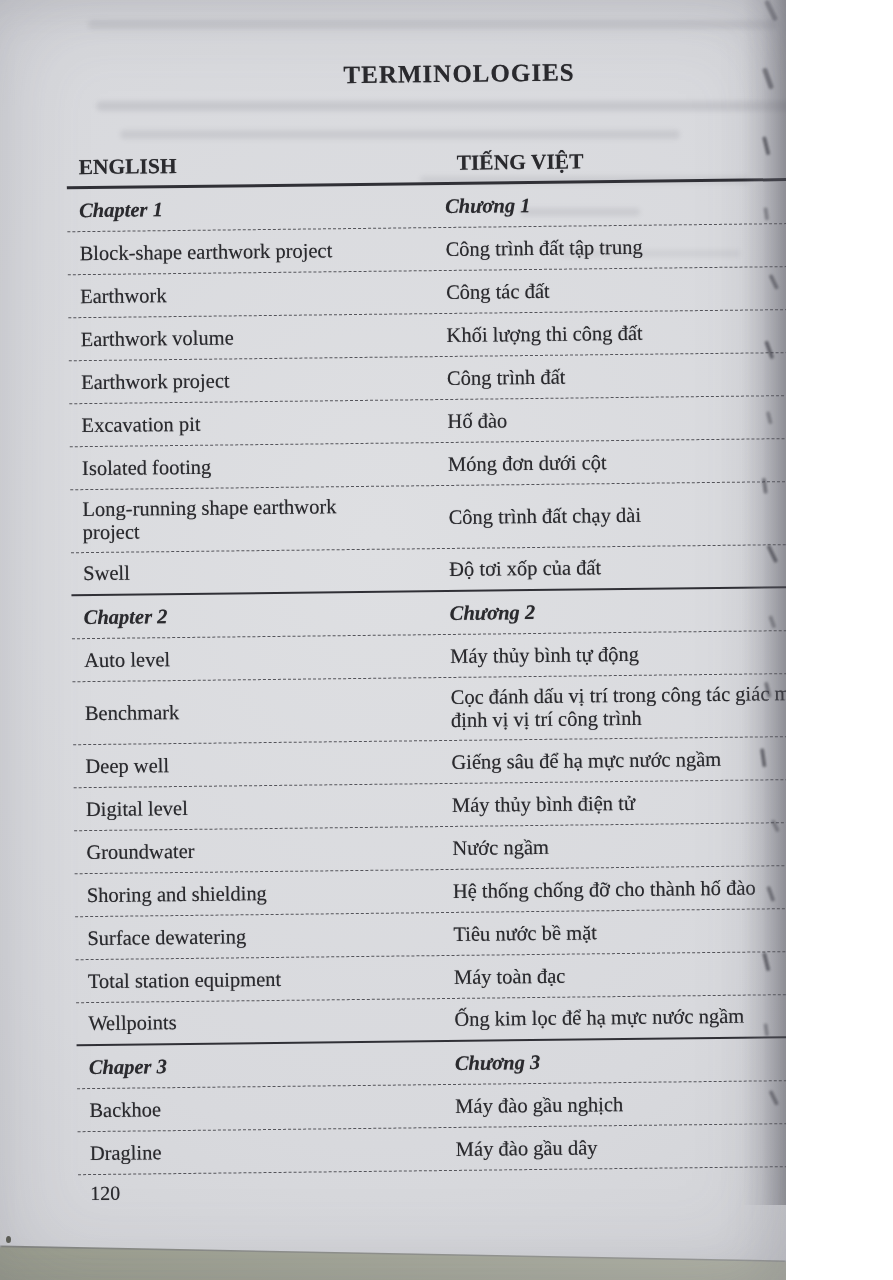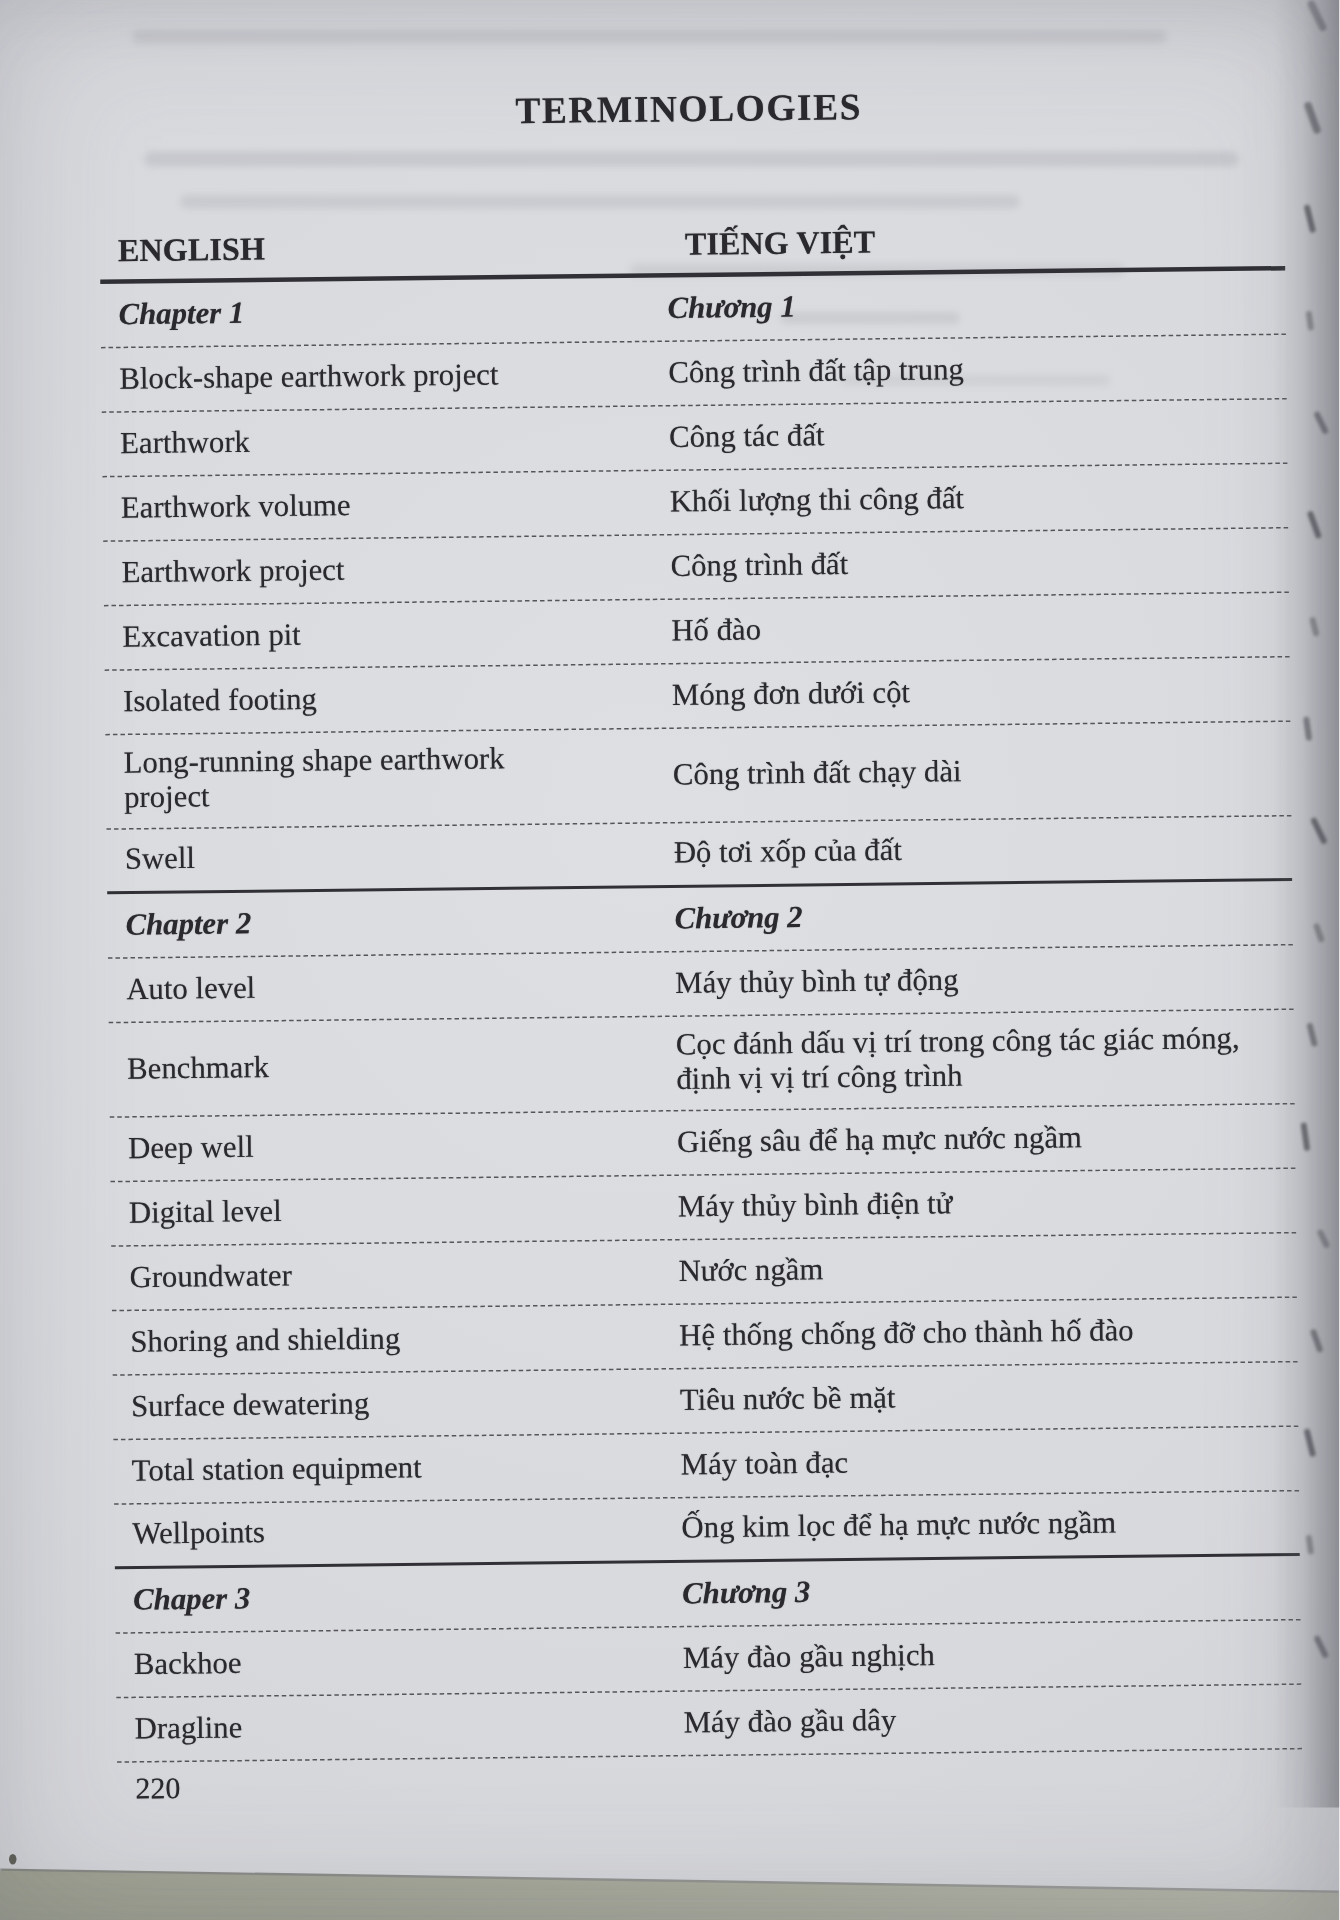--- a/index.html
+++ b/index.html
@@ -1,20 +1,20 @@
 <!DOCTYPE html>
 <html style="--paper: #d9dade; --ink: #2a2a2e; --desk: #a9ac9d; --rule: #303036;"><head>
 <meta charset="utf-8">
 <style>
   :root{
     --paper:#d9dade; --ink:#2a2a2e; --desk:#a9ac9d; --rule:#303036; --dash:#54545a;
   }
   *{margin:0;padding:0;box-sizing:border-box;}
   body{width:893px;height:1280px;overflow:hidden;font-family:"Liberation Serif","DejaVu Serif",serif;}
-  .photo{position:relative;width:893px;height:1280px;overflow:hidden;
+  .photo{position:relative;width:786px;height:1280px;overflow:hidden;
     background:
       radial-gradient(130% 95% at 48% 42%, #dedfe2 0%, #d8d9dd 50%, #d1d2d6 78%, #c9cacd 100%);
   }
   .photo::after{content:"";position:absolute;inset:0;pointer-events:none;
     box-shadow:inset 0 0 90px rgba(95,95,108,.22), inset -25px 0 45px rgba(90,90,100,.12);}
 
   
   .content{position:absolute;left:0;top:0;width:893px;height:1280px;
     transform:rotate(-0.65deg);transform-origin:446px 640px;color:var(--ink);}
   .soft{text-shadow:0 0 0.7px rgba(42,42,46,.55);}
@@ -163,21 +163,21 @@
             <div class="cell en">Backhoe</div>
             <div class="cell vi">Máy đào gầu nghịch</div>
           </div>
           <div class="row sep-dashed">
             <div class="cell en">Dragline</div>
             <div class="cell vi">Máy đào gầu dây</div>
           </div>
         </div>
     </div>
 
-    <div class="pageno">220</div>
+    <div class="pageno">120</div>
   </div>
 
   <div class="fore-edge" id="fore-edge">
       <span class="edge-mark" style="width: 22px; height: 5px; right: 4px; top: 8px; opacity: 0.4; transform: rotate(64deg);"></span>
       <span class="edge-mark" style="width: 22px; height: 5px; right: 7px; top: 76px; opacity: 0.52; transform: rotate(70deg);"></span>
       <span class="edge-mark" style="width: 19px; height: 3.5px; right: 10px; top: 144px; opacity: 0.64; transform: rotate(76deg);"></span>
       <span class="edge-mark" style="width: 13px; height: 3.5px; right: 13px; top: 212px; opacity: 0.4; transform: rotate(82deg);"></span>
       <span class="edge-mark" style="width: 16px; height: 3.5px; right: 4px; top: 280px; opacity: 0.52; transform: rotate(64deg);"></span>
       <span class="edge-mark" style="width: 19px; height: 3.5px; right: 7px; top: 348px; opacity: 0.64; transform: rotate(70deg);"></span>
       <span class="edge-mark" style="width: 13px; height: 3.5px; right: 10px; top: 416px; opacity: 0.4; transform: rotate(76deg);"></span>

